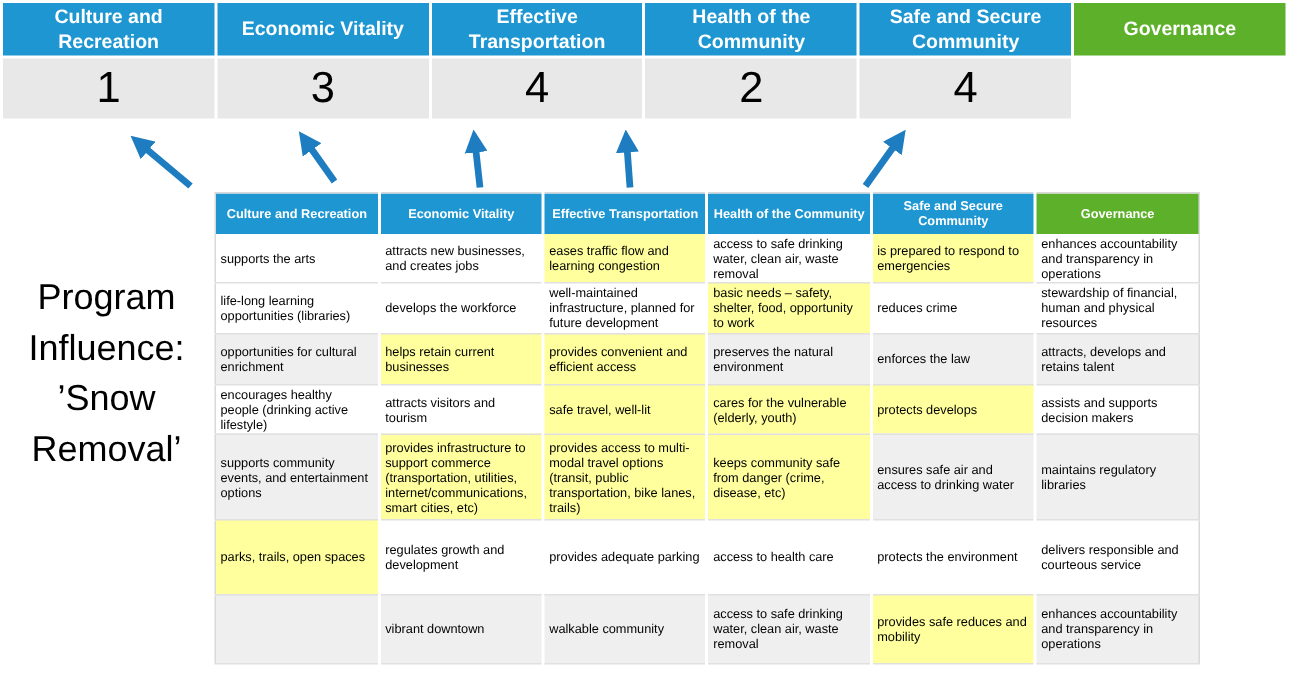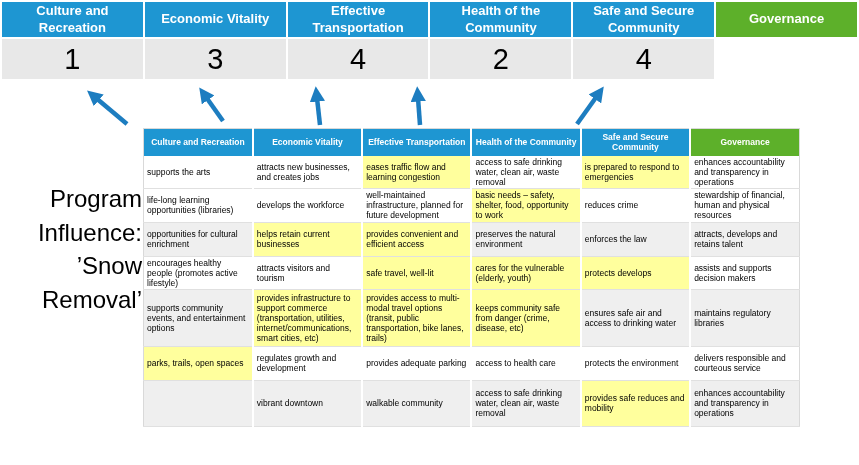--- a/index.html
+++ b/index.html
@@ -25,21 +25,21 @@
     font-size:29px;color:#000;
   }
 
   
   .arrows{position:absolute;left:0;top:80px}
   .arrow{stroke:#1d7dc0;stroke-width:4.5;fill:none}
 
   
   .program-label{
     position:absolute;left:0;top:182px;width:142px;
-    text-align:right;font-size:24px;line-height:1.4;color:#000;
+    text-align:center;font-size:24px;line-height:1.4;color:#000;
   }
 
   
   .matrix{
     position:absolute;left:143px;top:128px;width:657px;
     border-collapse:collapse;table-layout:fixed;border:1px solid #d9d9d9;
   }
   .matrix thead tr{height:27px}
   .matrix th{
     color:#fff;font-weight:bold;font-size:8.5px;line-height:1.2;
@@ -54,21 +54,21 @@
     border-right:2px solid #fff;border-bottom:1px solid #e0e0e0;
   }
   .matrix th:last-child,.matrix td:last-child{border-right:none}
   .matrix tbody tr:nth-child(2n+3) td{background:#efefef}
   .matrix td.hl{background:#ffff9d !important}
   .matrix tbody tr:nth-child(1){height:32px}
   .matrix tbody tr:nth-child(2){height:34px}
   .matrix tbody tr:nth-child(3){height:34px}
   .matrix tbody tr:nth-child(4){height:31px}
   .matrix tbody tr:nth-child(5){height:57px}
-  .matrix tbody tr:nth-child(6){height:34px}
+  .matrix tbody tr:nth-child(6){height:50px}
   .matrix tbody tr:nth-child(7){height:46px}
   .matrix tbody tr:nth-child(8){height:32px}
 </style>
 </head>
 <body>
 
 <div class="scoreboard">
     <div class="sb-head blue">Culture and Recreation</div>
     <div class="sb-head blue">Economic Vitality</div>
     <div class="sb-head blue">Effective Transportation</div>
@@ -127,21 +127,21 @@
       </tr>
       <tr>
         <td>opportunities for cultural enrichment</td>
         <td class="hl">helps retain current businesses</td>
         <td class="hl">provides convenient and efficient access</td>
         <td>preserves the natural environment</td>
         <td>enforces the law</td>
         <td>attracts, develops and retains talent</td>
       </tr>
       <tr>
-        <td>encourages healthy people (promotes active lifestyle)</td>
+        <td>encourages healthy people (drinking active lifestyle)</td>
         <td>attracts visitors and tourism</td>
         <td class="hl">safe travel, well-lit</td>
         <td class="hl">cares for the vulnerable (elderly, youth)</td>
         <td class="hl">protects develops</td>
         <td>assists and supports decision makers</td>
       </tr>
       <tr>
         <td>supports community events, and entertainment options</td>
         <td class="hl">provides infrastructure to support commerce (transportation, utilities, internet/communications, smart cities, etc)</td>
         <td class="hl">provides access to multi-modal travel options (transit, public transportation, bike lanes, trails)</td>

